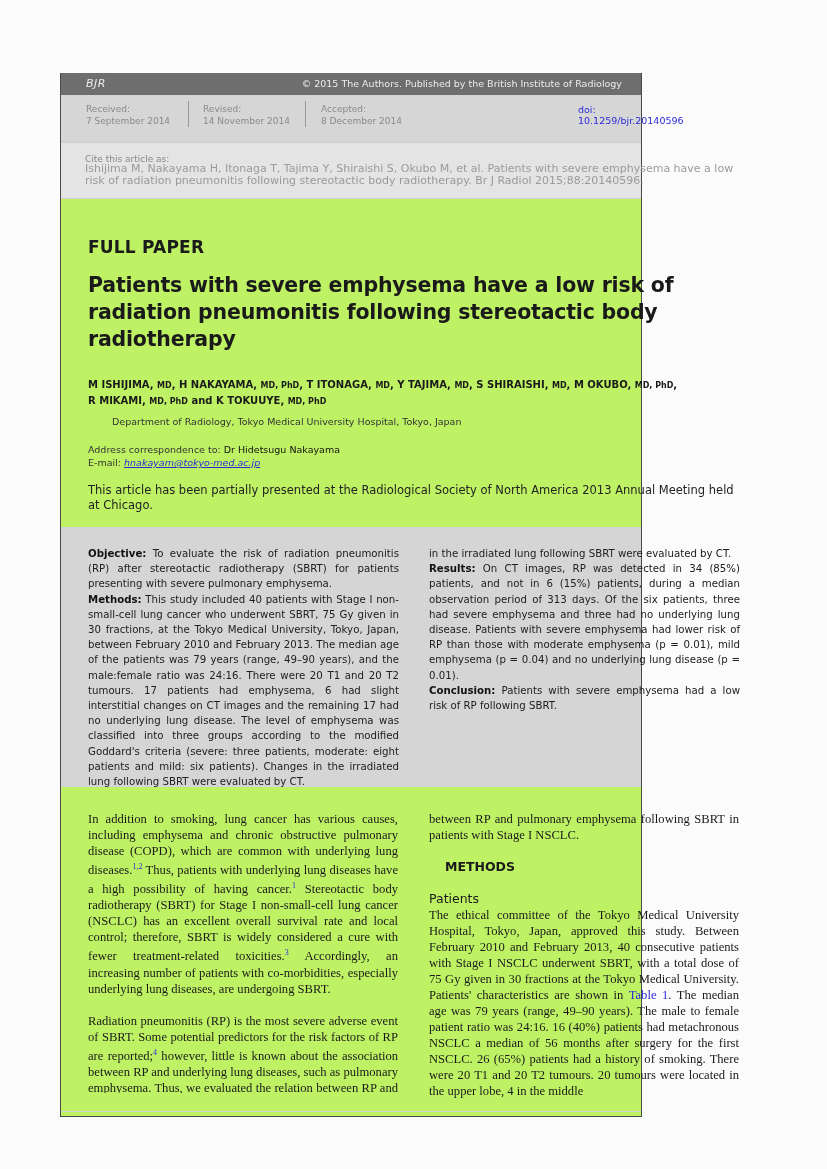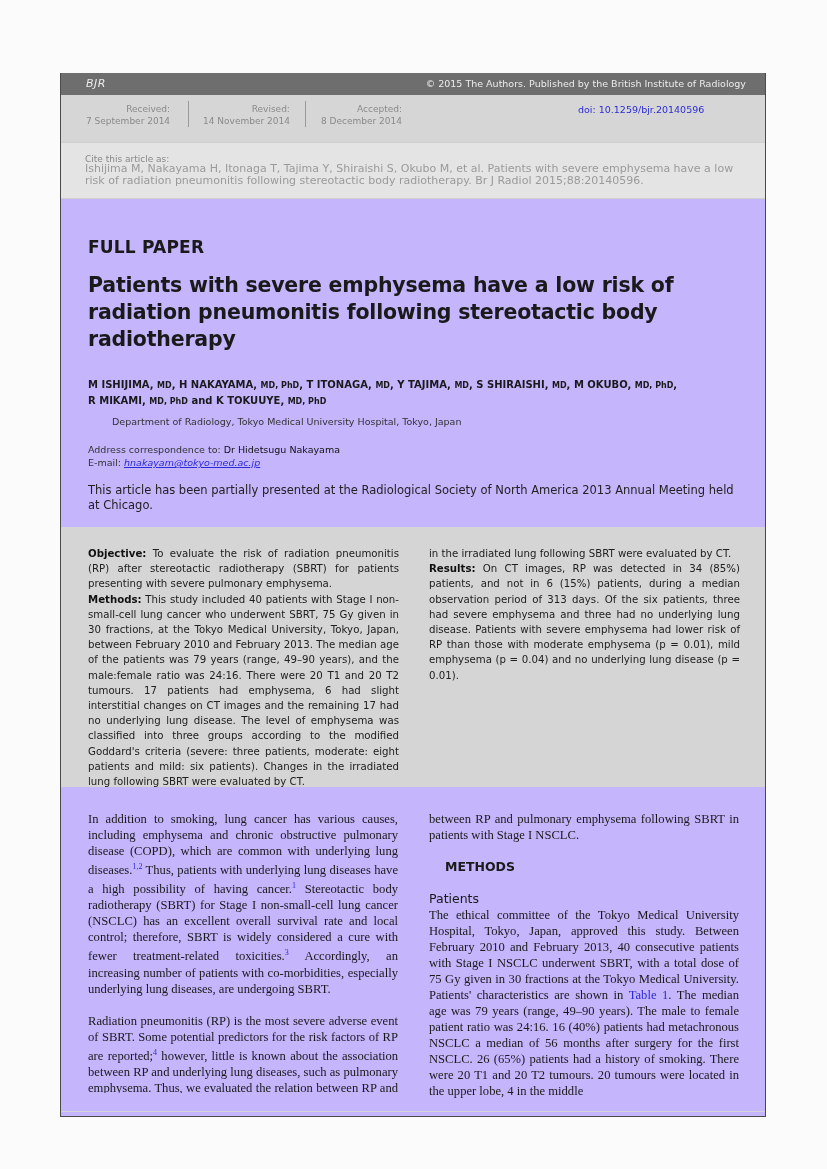--- a/index.html
+++ b/index.html
@@ -7,44 +7,43 @@
     width: 827px; height: 1169px;
     background: #fbfbfb;
     position: relative;
     overflow: hidden;
     font-family: "DejaVu Sans", sans-serif;
     color: #1a1a1a;
   }
   .page {
     position: absolute;
     left: 60px; top: 73px;
-    width: 706px; height: 1044px;
+    width: 582px; height: 1044px;
     border: 1px solid #4a4a4a;
     border-top: none;
-    background: #c4b5fd;
+    background: #bef264;
     box-sizing: border-box;
   }
   .topbar {
     position: absolute; left: 0; top: 0; right: 0; height: 22px;
     background: #6e6e6e;
     color: #ececec;
     font-size: 10px;
   }
   .topbar .journal {
     position: absolute; left: 25px; top: 4px;
     font-style: italic; font-size: 11px; letter-spacing: 0.5px;
   }
   .topbar .copyright {
     position: absolute; right: 19px; top: 5px;
     font-size: 9.5px;
   }
   .datesbar {
     position: absolute; left: 0; top: 22px; right: 0; height: 47px;
     background: #d6d6d6;
-    text-align: right;
   }
   .date-item {
     position: absolute; top: 8px;
     font-size: 9px; color: #8a8a8a; line-height: 12px;
   }
   .date-item .lbl, .date-item .val { display: block; white-space: nowrap; }
   .date-sep {
     position: absolute; top: 6px; width: 1px; height: 26px; background: #9a9a9a;
   }
   .doi {
@@ -185,20 +184,21 @@
 
   <div class="abstract">
     <div class="abs-col" style="left:27px">
       <p><b>Objective:</b> <span>To evaluate the risk of radiation pneumonitis (RP) after stereotactic radiotherapy (SBRT) for patients presenting with severe pulmonary emphysema.</span></p>
       <p style="height:213px;overflow:hidden"><b>Methods:</b> <span>This study included 40 patients with Stage I non-small-cell lung cancer who underwent SBRT, 75 Gy given in 30 fractions, at the Tokyo Medical University, Tokyo, Japan, between February 2010 and February 2013. The median age of the patients was 79 years (range, 49–90 years), and the male:female ratio was 24:16. There were 20 T1 and 20 T2 tumours. 17 patients had emphysema, 6 had slight interstitial changes on CT images and the remaining 17 had no underlying lung disease. The level of emphysema was classified into three groups according to the modified Goddard's criteria (severe: three patients, moderate: eight patients and mild: six patients). Changes in the irradiated lung following SBRT were evaluated by CT.</span></p>
     </div>
     <div class="abs-col" style="left:368px;top:-209px;height:0"></div>
     <div class="abs-col" style="left:368px">
       <p>in the irradiated lung following SBRT were evaluated by CT.</p>
       <p><b>Results:</b> <span>On CT images, RP was detected in 34 (85%) patients, and not in 6 (15%) patients, during a median observation period of 313 days. Of the six patients, three had severe emphysema and three had no underlying lung disease. Patients with severe emphysema had lower risk of RP than those with moderate emphysema (p = 0.01), mild emphysema (p = 0.04) and no underlying lung disease (p = 0.01).</span></p>
+      <p><b>Conclusion:</b> <span>Patients with severe emphysema had a low risk of RP following SBRT.</span></p>
     </div>
   </div>
 
   <div class="body-col" style="left:27px">
     <p><span>In addition to smoking, lung cancer has various causes, including emphysema and chronic obstructive pulmonary disease (COPD), which are common with underlying lung diseases.</span><sup>1,2</sup><span> Thus, patients with underlying lung diseases have a high possibility of having cancer.</span><sup>1</sup><span> Stereotactic body radiotherapy (SBRT) for Stage I non-small-cell lung cancer (NSCLC) has an excellent overall survival rate and local control; therefore, SBRT is widely considered a cure with fewer treatment-related toxicities.</span><sup>3</sup><span> Accordingly, an increasing number of patients with co-morbidities, especially underlying lung diseases, are undergoing SBRT.</span></p>
     <p style="height:80px;overflow:hidden"><span>Radiation pneumonitis (RP) is the most severe adverse event of SBRT. Some potential predictors for the risk factors of RP are reported;</span><sup>4</sup><span> however, little is known about the association between RP and underlying lung diseases, such as pulmonary emphysema. Thus, we evaluated the relation between RP and pulmonary emphysema following SBRT in patients with Stage I NSCLC.</span></p>
   </div>
 
   <div class="body-col" style="left:368px">
     <p>between RP and pulmonary emphysema following SBRT in patients with Stage I NSCLC.</p>

